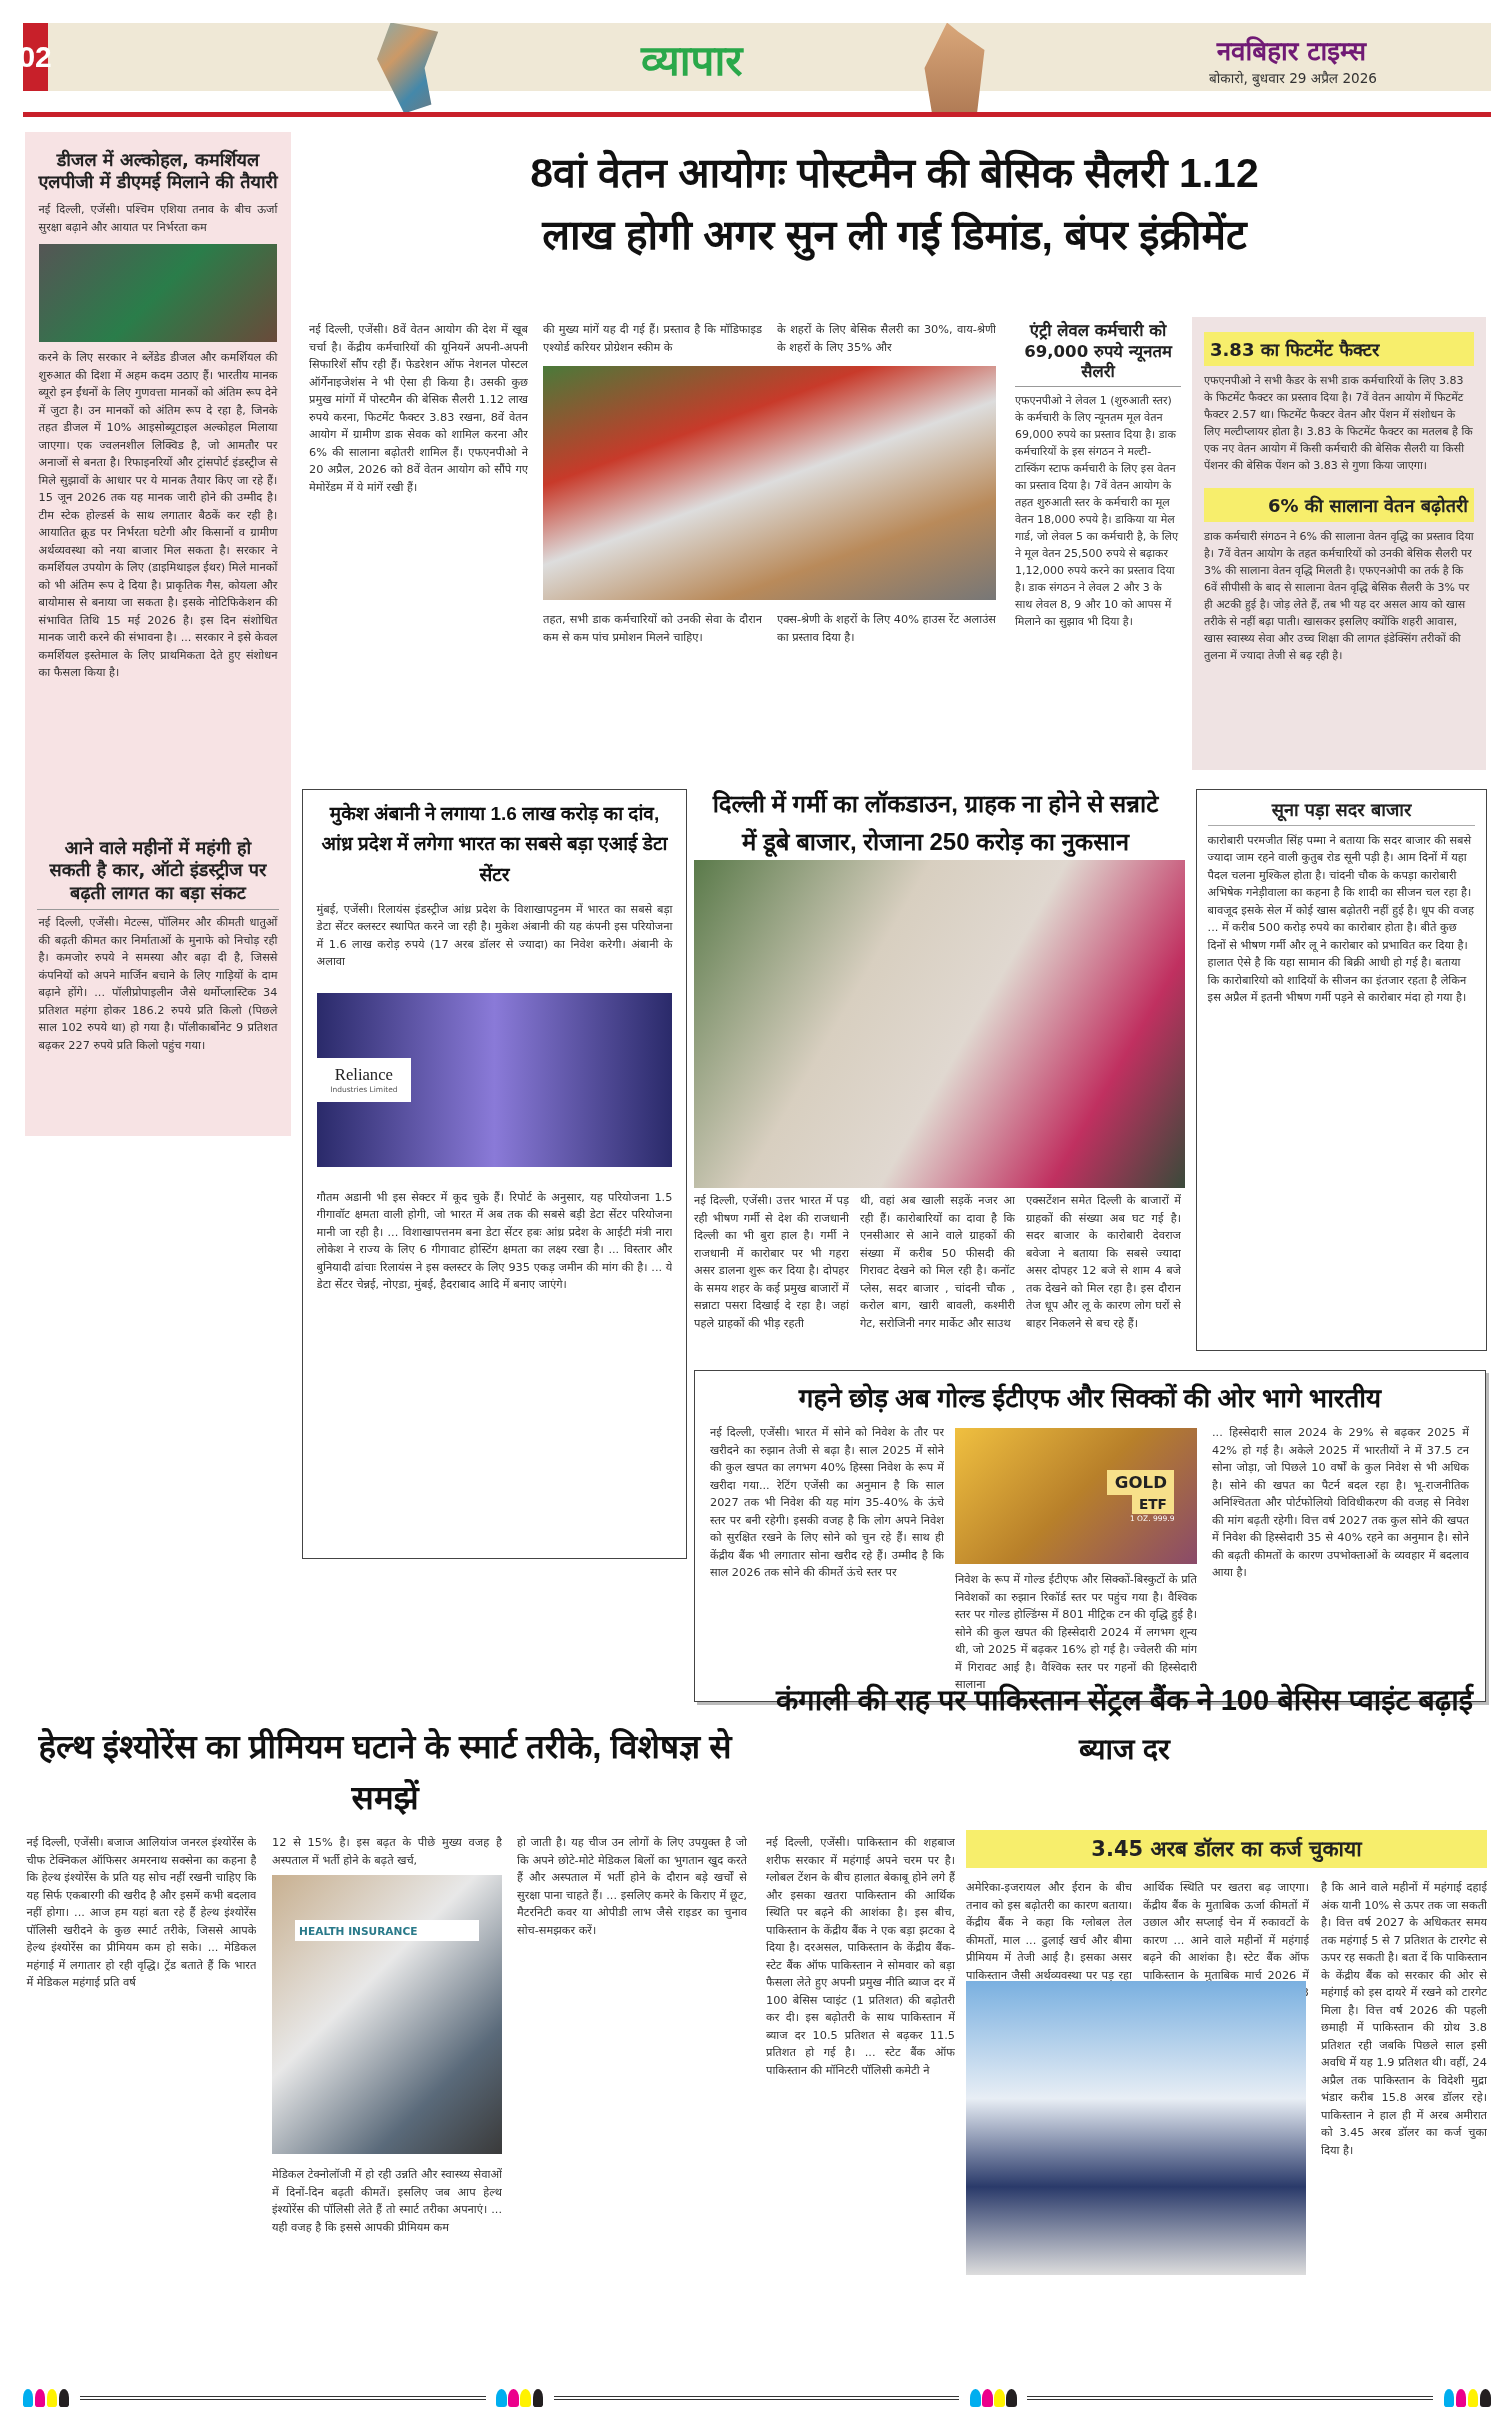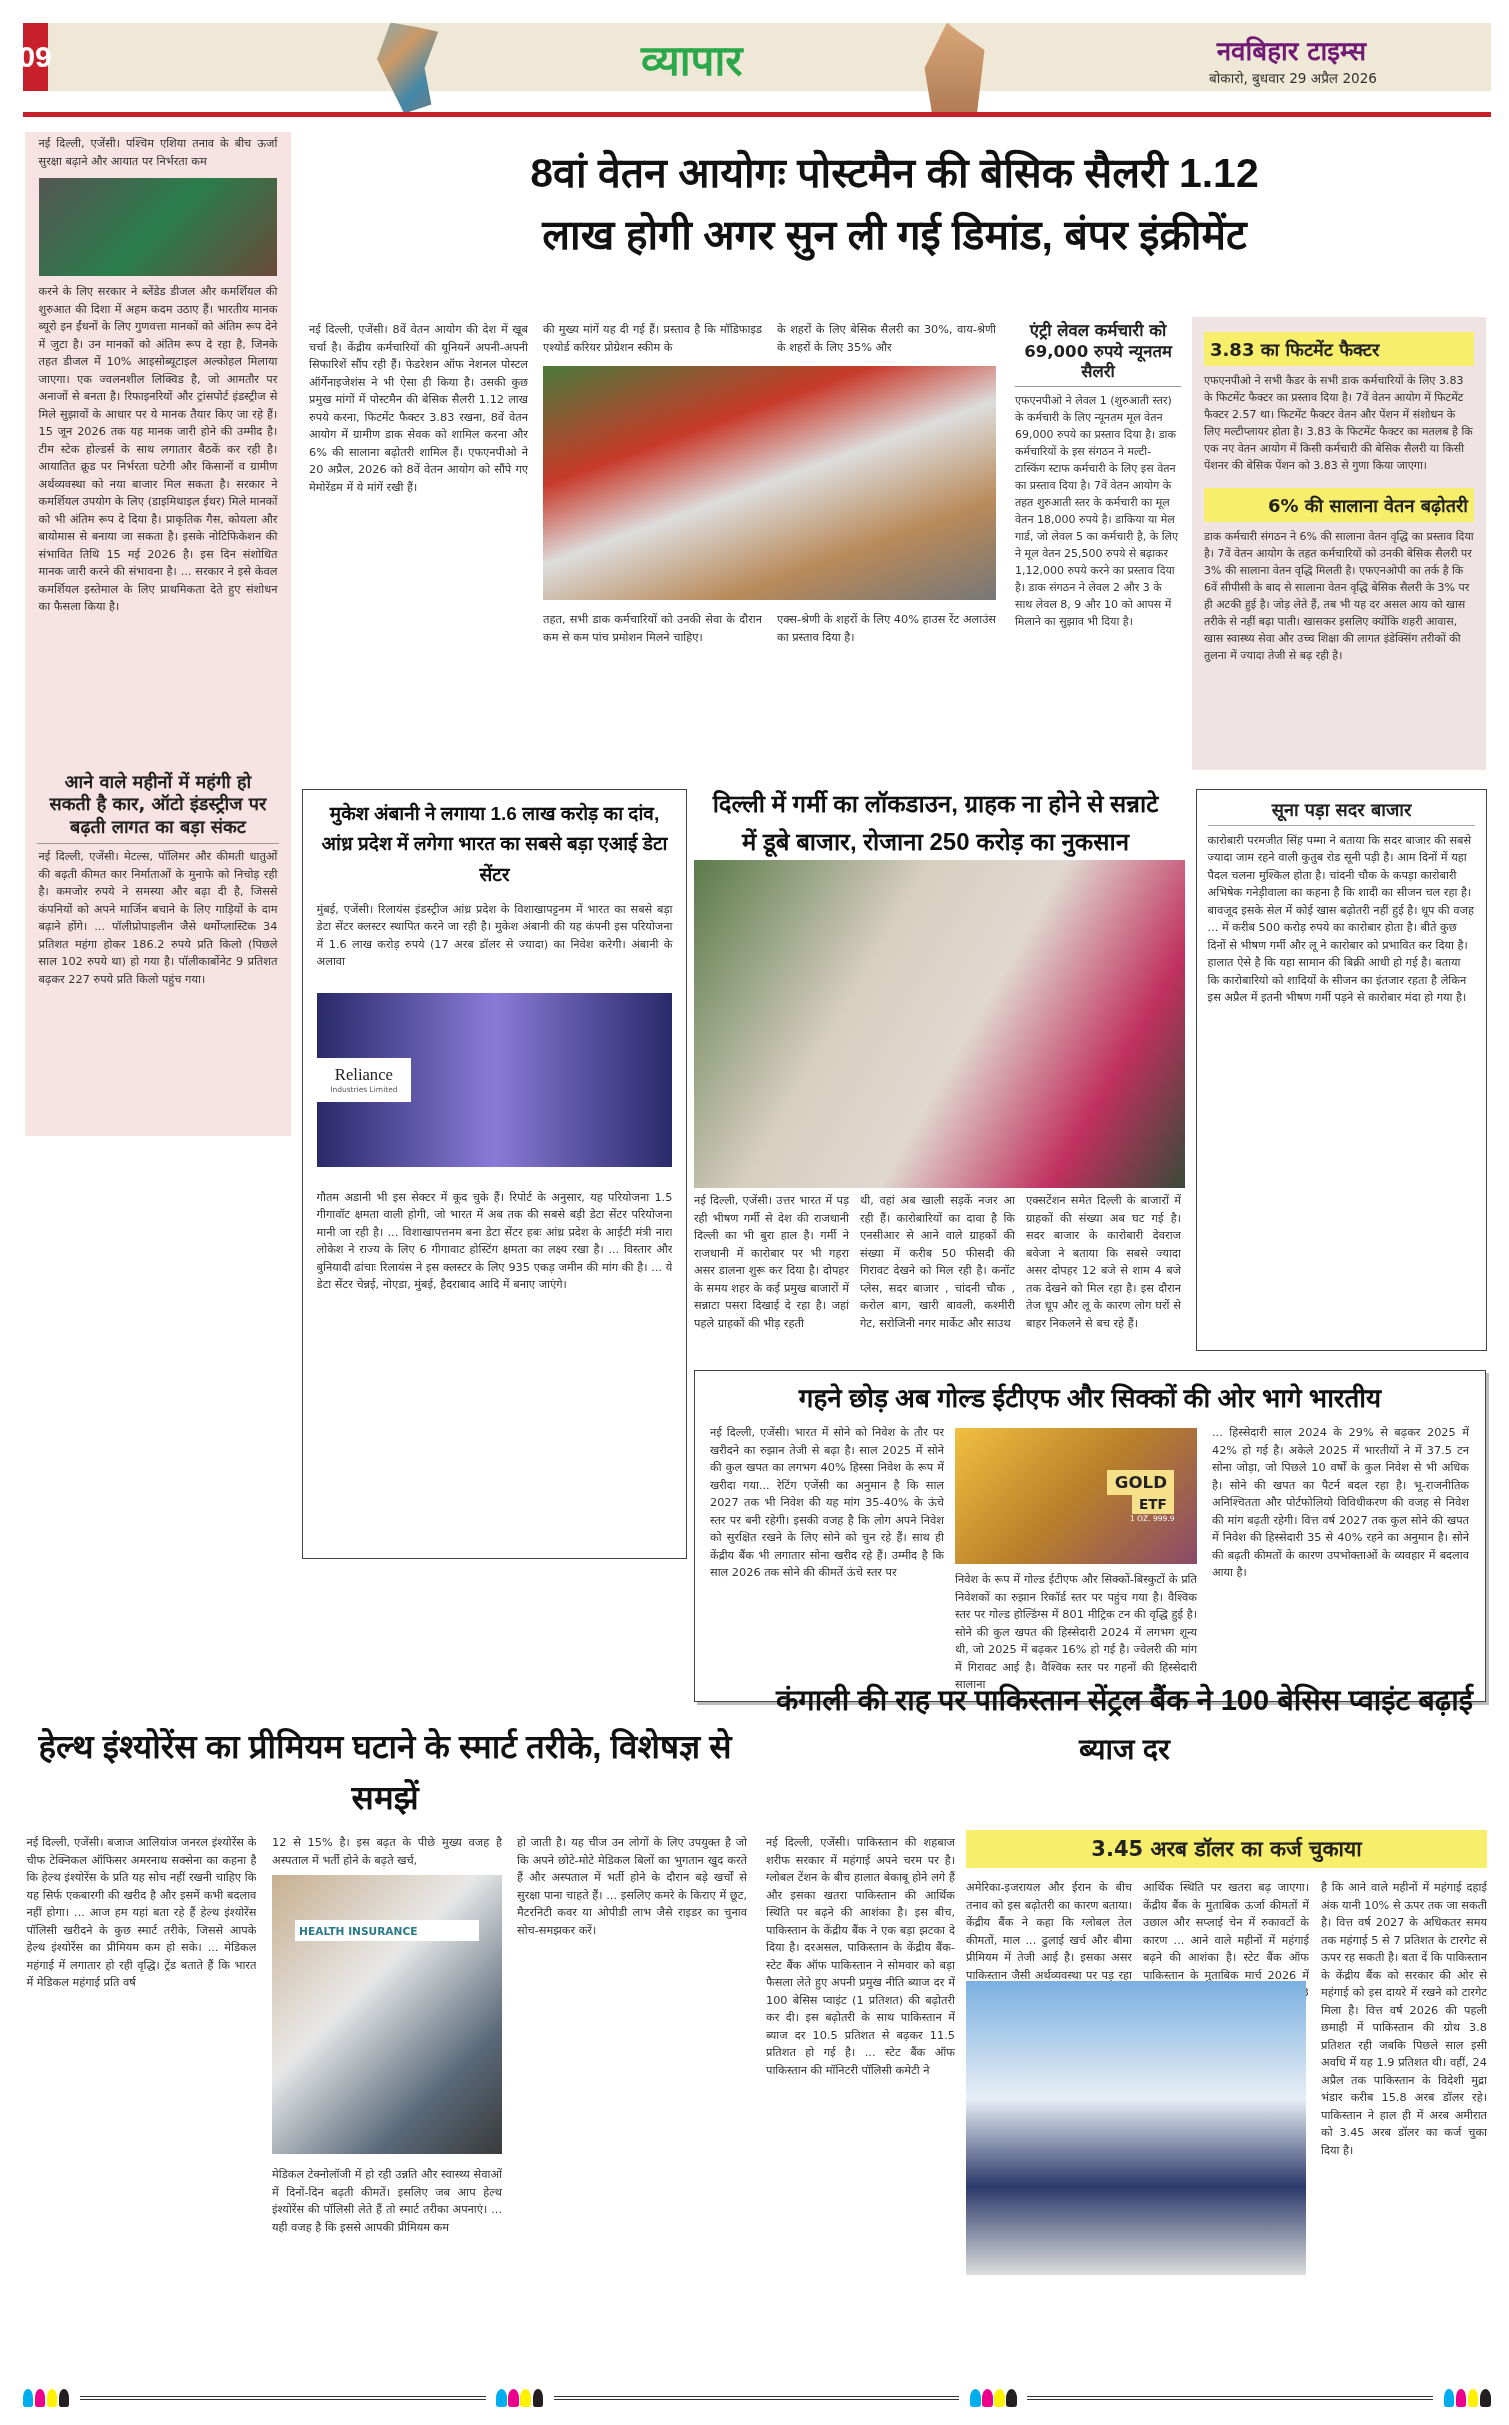--- a/index.html
+++ b/index.html
@@ -22,29 +22,30 @@
 .yellow{background:#f7ee6c;font-weight:bold;font-size:18px;padding:5px 6px}
 .pinkbox{background:#efe3e3}
 .cmyk{display:flex;gap:1.5px}
 .cmyk span{width:10.6px;height:18px;border-radius:50% 50% 3px 3px}
 .rule{height:4.5px;border-top:1.5px solid #333;border-bottom:1.5px solid #333}
 </style>
 </head>
 <body>
 
 <div class="abs masthead"></div>
-<div class="abs pageno">09</div>
+<div class="abs pageno">02</div>
 <div class="abs mapdeco"></div>
 <div class="abs section">व्यापार</div>
 <div class="abs figdeco"></div>
 <div class="abs brand">नवबिहार टाइम्स</div>
 <div class="abs date">बोकारो, बुधवार 29 अप्रैल 2026</div>
 <div class="abs redbar"></div>
 
 <div class="abs leftcol">
+  <div class="lefthead" style="font-size:18px;padding:16.6px 9px 4.5px;">डीजल में अल्कोहल, कमर्शियल एलपीजी में डीएमई मिलाने की तैयारी</div>
   <div class="body" style="padding:3px 13.6px;font-size:11.3px">नई दिल्ली, एजेंसी। पश्चिम एशिया तनाव के बीच ऊर्जा सुरक्षा बढ़ाने और आयात पर निर्भरता कम</div>
   <div class="img" style="margin:4.5px 13.6px;height:98px;background:linear-gradient(135deg,#555,#2a7d4a 50%,#6a4a3a)"></div>
   <div class="body" style="padding:3px 13.6px;height:483px;overflow:hidden">करने के लिए सरकार ने ब्लेंडेड डीजल और कमर्शियल की शुरुआत की दिशा में अहम कदम उठाए हैं। भारतीय मानक ब्यूरो इन ईंधनों के लिए गुणवत्ता मानकों को अंतिम रूप देने में जुटा है। उन मानकों को अंतिम रूप दे रहा है, जिनके तहत डीजल में 10% आइसोब्यूटाइल अल्कोहल मिलाया जाएगा। एक ज्वलनशील लिक्विड है, जो आमतौर पर अनाजों से बनता है। रिफाइनरियों और ट्रांसपोर्ट इंडस्ट्रीज से मिले सुझावों के आधार पर ये मानक तैयार किए जा रहे हैं। 15 जून 2026 तक यह मानक जारी होने की उम्मीद है। टीम स्टेक होल्डर्स के साथ लगातार बैठकें कर रही है। आयातित क्रूड पर निर्भरता घटेगी और किसानों व ग्रामीण अर्थव्यवस्था को नया बाजार मिल सकता है। सरकार ने कमर्शियल उपयोग के लिए (डाइमिथाइल ईथर) मिले मानकों को भी अंतिम रूप दे दिया है। प्राकृतिक गैस, कोयला और बायोमास से बनाया जा सकता है। इसके नोटिफिकेशन की संभावित तिथि 15 मई 2026 है। इस दिन संशोधित मानक जारी करने की संभावना है। ... सरकार ने इसे केवल कमर्शियल इस्तेमाल के लिए प्राथमिकता देते हुए संशोधन का फैसला किया है।</div>
   <div class="lefthead" style="font-size:18px;padding:7.5px 9px 4.5px;border-bottom:0.8px solid #999;margin:0 12px">आने वाले महीनों में महंगी हो सकती है कार, ऑटो इंडस्ट्रीज पर बढ़ती लागत का बड़ा संकट</div>
   <div class="body" style="padding:4.5px 13.6px;height:332px;overflow:hidden">नई दिल्ली, एजेंसी। मेटल्स, पॉलिमर और कीमती धातुओं की बढ़ती कीमत कार निर्माताओं के मुनाफे को निचोड़ रही है। कमजोर रुपये ने समस्या और बढ़ा दी है, जिससे कंपनियों को अपने मार्जिन बचाने के लिए गाड़ियों के दाम बढ़ाने होंगे। ... पॉलीप्रोपाइलीन जैसे थर्मोप्लास्टिक 34 प्रतिशत महंगा होकर 186.2 रुपये प्रति किलो (पिछले साल 102 रुपये था) हो गया है। पॉलीकार्बोनेट 9 प्रतिशत बढ़कर 227 रुपये प्रति किलो पहुंच गया।</div>
 </div>
 
 <div class="abs hl" style="left:302px;top:143px;width:1185px;font-size:41px;line-height:1.5">
   <div>8वां वेतन आयोगः पोस्टमैन की बेसिक सैलरी 1.12</div>
   <div>लाख होगी अगर सुन ली गई डिमांड, बंपर इंक्रीमेंट</div>

